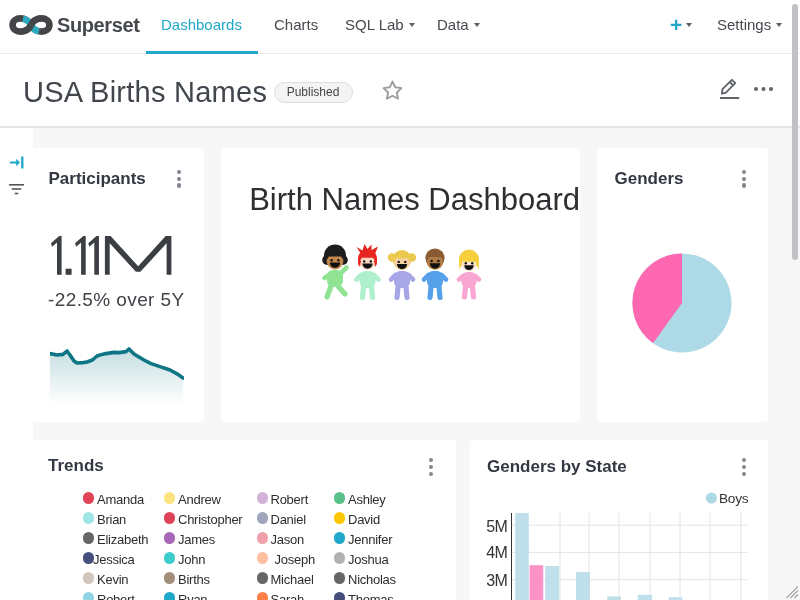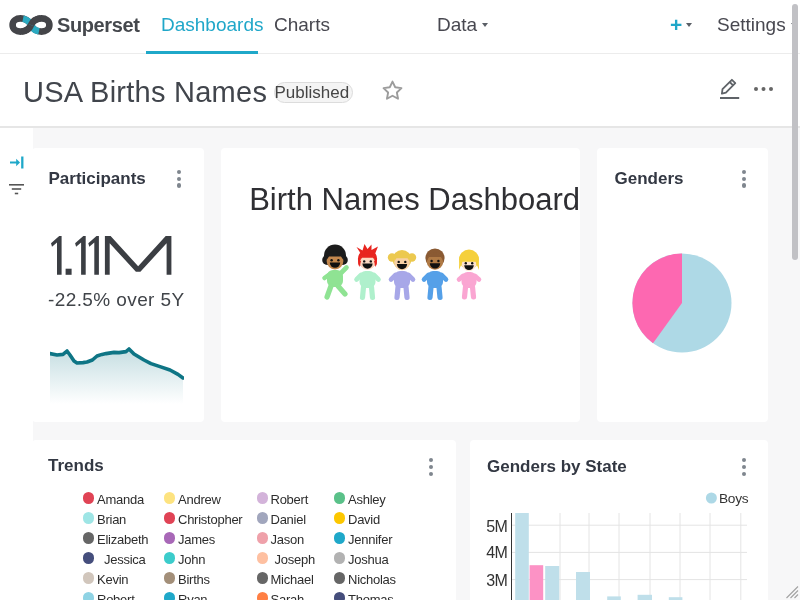--- a/index.html
+++ b/index.html
@@ -3,36 +3,36 @@
 <meta charset="utf-8">
 <style>
   * { margin:0; padding:0; box-sizing:border-box; }
   html,body { width:800px; height:600px; overflow:hidden; background:#f7f7f8;
     font-family:"Liberation Sans", sans-serif; }
   .abs { position:absolute; }
   
   #navbar { position:absolute; left:0; top:0; width:800px; height:54px;
     background:#fff; border-bottom:1px solid #ececec; }
   .navitem { position:absolute; top:0; height:63px; line-height:50px;
-    font-size:19px; color:#484850; }
+    font-size:15px; color:#484850; }
   #nav-dash { color:#20a7c9; }
   #nav-underline { position:absolute; left:145.5px; top:51px; width:112px; height:3px; background:#1fa8c9; }
   .caret { display:inline-block; width:0; height:0; border-left:3.6px solid transparent;
     border-right:3.6px solid transparent; border-top:4.6px solid #5a5f66; vertical-align:middle;
     margin-left:5px; margin-top:-2px; }
   #logo-text { position:absolute; left:57px; top:0; height:50px; line-height:51px;
     font-size:20px; font-weight:bold; color:#45484d; letter-spacing:-0.4px; }
   #nav-plus { position:absolute; left:670px; top:0; height:50px; line-height:50px;
     color:#20a7c9; font-size:21px; font-weight:bold; }
   
   #header { position:absolute; left:0; top:54px; width:800px; height:74px;
     background:#fff; border-bottom:2px solid #e6e6e6; }
   #dash-title { position:absolute; left:23px; top:21.5px; font-size:29px; font-weight:500; color:#41454c; letter-spacing:0.25px; }
   #pill { position:absolute; left:273.5px; top:27.5px; width:79px; height:21px; border-radius:11px;
-    background:#f4f4f4; border:1px solid #dcdcdc; font-size:17px; color:#454545; text-align:left; line-height:19px; }
+    background:#f4f4f4; border:1px solid #dcdcdc; font-size:12px; color:#454545; text-align:center; line-height:19px; }
   
   #rail { position:absolute; left:0; top:128px; width:33px; height:472px; background:#fff; }
   .card { position:absolute; background:#fff; border-radius:4px; }
   .card-title { position:absolute; font-size:17px; font-weight:600; color:#333843; }
   .kebab { position:absolute; width:4px; }
   .kebab i { display:block; width:4.3px; height:4.3px; border-radius:50%; background:#7f868e; margin-bottom:2.5px; }
   
   .lrow { position:absolute; height:20px; }
   .ldot { position:absolute; width:11.4px; height:11.4px; border-radius:50%; top:4.3px; }
   .ltxt { position:absolute; font-size:13px; letter-spacing:-0.25px; color:#2d2d2d; top:3.5px; }
@@ -47,20 +47,21 @@
       <path d="M22 13 C20.6 9.48, 17.38 7.37, 14.01 6.66" stroke="#2baac1" stroke-width="6.6"></path>
       <path d="M22 13 C23.4 16.52, 26.62 18.63, 29.99 19.34" stroke="#2baac1" stroke-width="6.6"></path>
       <path d="M22 13 C23.58 9.04, 27.46 6.86, 31.25 6.47" stroke="#444549" stroke-width="6.6"></path>
       <path d="M22 13 C20.43 16.96, 16.54 19.14, 12.75 19.53" stroke="#444549" stroke-width="6.6"></path>
     </g>
   </svg>
   <div id="logo-text">Superset</div>
   <div class="navitem" id="nav-dash" style="left:161px;">Dashboards</div>
   <div id="nav-underline"></div>
   <div class="navitem" style="left:274px;">Charts</div>
+  <div class="navitem" style="left:345px;">SQL Lab<span class="caret"></span></div>
   <div class="navitem" style="left:437px;">Data<span class="caret"></span></div>
   <div id="nav-plus">+<span class="caret" style="margin-left:4px;"></span></div>
   <div class="navitem" style="left:717px;">Settings<span class="caret"></span></div>
 </div>
 
 <div id="header">
   <div id="dash-title">USA Births Names</div>
   <div id="pill">Published</div>
   <svg class="abs" style="left:380px; top:23.5px;" width="25" height="25" viewBox="0 0 24 24">
     <path d="M12 3.4l2.6 5.5 6 .8-4.4 4.2 1.1 6-5.3-2.9-5.3 2.9 1.1-6L3.4 9.7l6-.8z" fill="none" stroke="#9c9c9c" stroke-width="1.8" stroke-linejoin="round"></path>
@@ -271,21 +272,21 @@
     <div class="lrow" style="left:256.5px; top:528px;">
       <div class="ldot" style="left:0; background:#EFA1AA"></div>
       <div class="ltxt" style="left:14px;">Jason</div>
     </div>
     <div class="lrow" style="left:334px; top:528px;">
       <div class="ldot" style="left:0; background:#1FA8C9"></div>
       <div class="ltxt" style="left:14px;">Jennifer</div>
     </div>
     <div class="lrow" style="left:83px; top:548px;">
       <div class="ldot" style="left:0; background:#454E7C"></div>
-      <div class="ltxt" style="left:21px;">Jessica</div>
+      <div class="ltxt" style="left:10px;">Jessica</div>
     </div>
     <div class="lrow" style="left:164px; top:548px;">
       <div class="ldot" style="left:0; background:#3CCCCB"></div>
       <div class="ltxt" style="left:14px;">John</div>
     </div>
     <div class="lrow" style="left:256.5px; top:548px;">
       <div class="ldot" style="left:0; background:#FEC0A1"></div>
       <div class="ltxt" style="left:18px;">Joseph</div>
     </div>
     <div class="lrow" style="left:334px; top:548px;">

